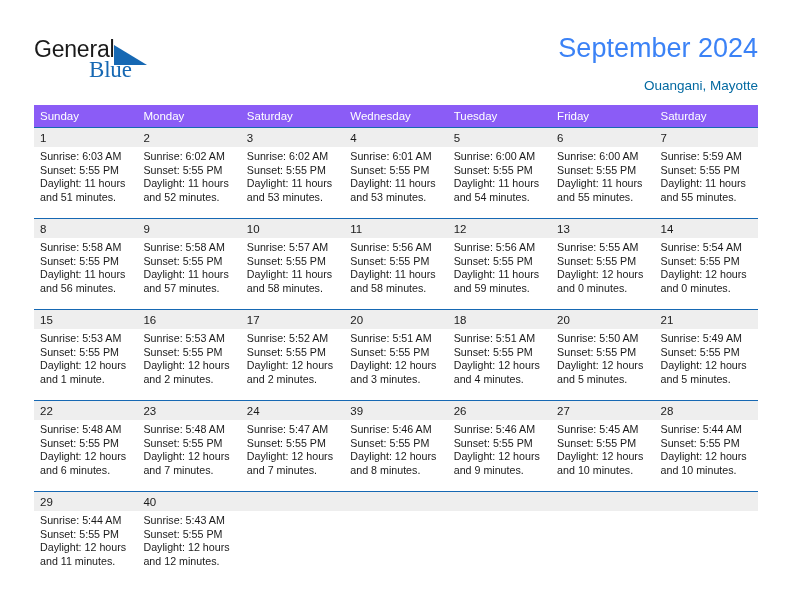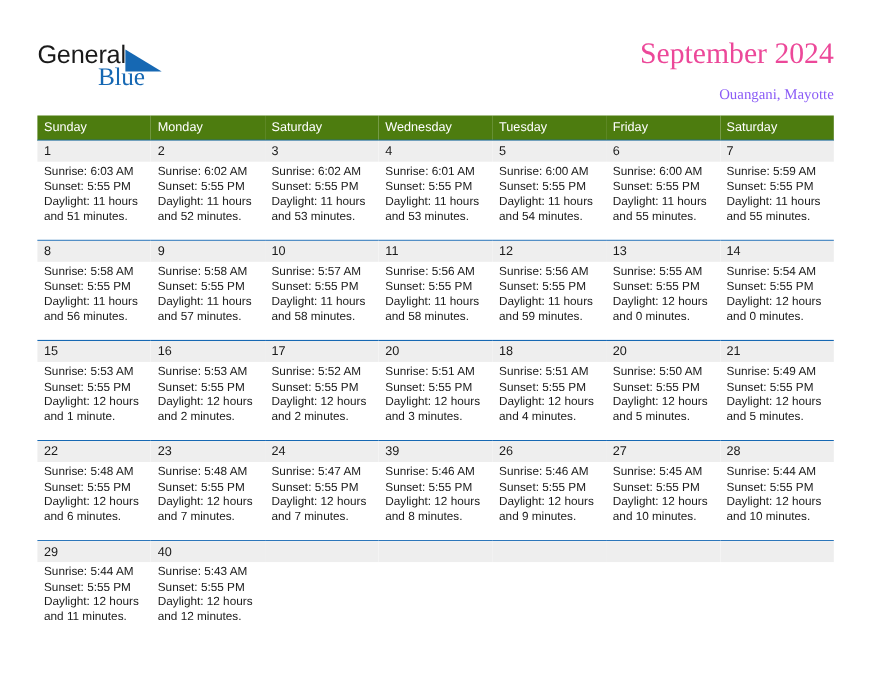--- a/index.html
+++ b/index.html
@@ -62,49 +62,49 @@
     height: 0;
     border-left: 33px solid #1668b3;
     border-bottom: 0 solid transparent;
     border-top: 20px solid transparent;
   }
   .title {
     position: absolute;
     right: 34px;
     top: 33px;
     font-size: 27px;
-    color: #ec4899;
+    color: #3b82f6;
     white-space: nowrap;
-    font-family: Liberation Serif, serif;
+    font-family: Liberation Sans, sans-serif;
   }
   .subtitle {
     position: absolute;
     right: 34px;
     top: 78px;
     font-size: 13.5px;
-    color: #8b5cf6;
+    color: #0369a1;
     text-align: right;
     white-space: nowrap;
-    font-family: Liberation Serif, serif;
+    font-family: Liberation Sans, sans-serif;
   }
 
   
   .calendar {
     position: absolute;
     left: 34px;
     top: 105px;
     width: 724px;
   }
   .cal-table {
     width: 724px;
     border-collapse: collapse;
     table-layout: fixed;
   }
   .cal-table th {
-    background: #4d7c0f;
+    background: #8b5cf6;
     color: #ffffff;
     font-size: 11.5px;
     font-weight: normal;
     text-align: left;
     padding: 5px 0 5px 6px;
     height: 18px;
     box-sizing: border-box;
     border: none;
     font-family: "Liberation Sans", sans-serif;
   }

